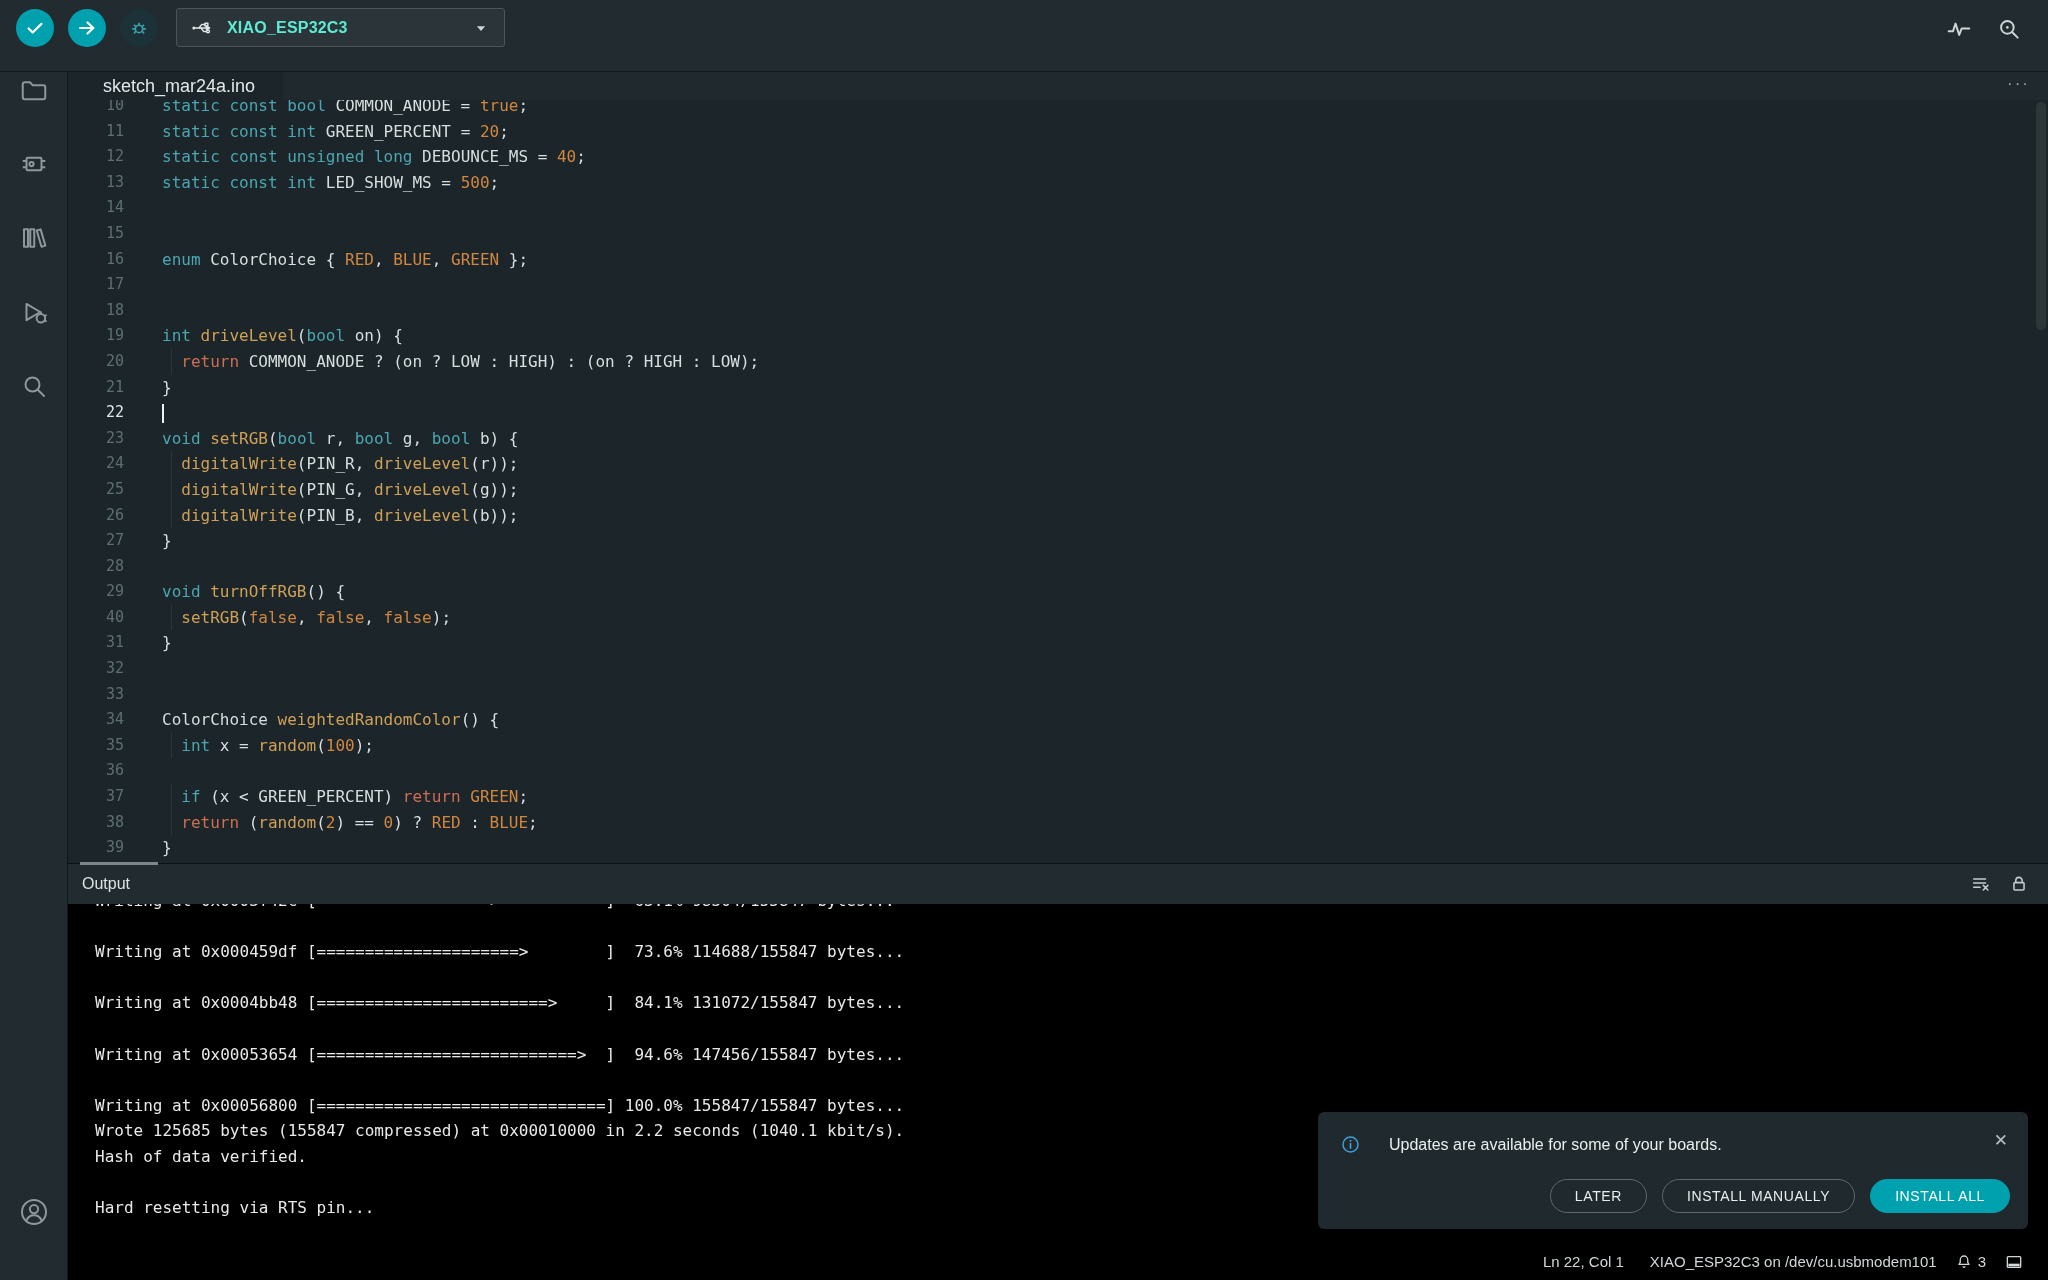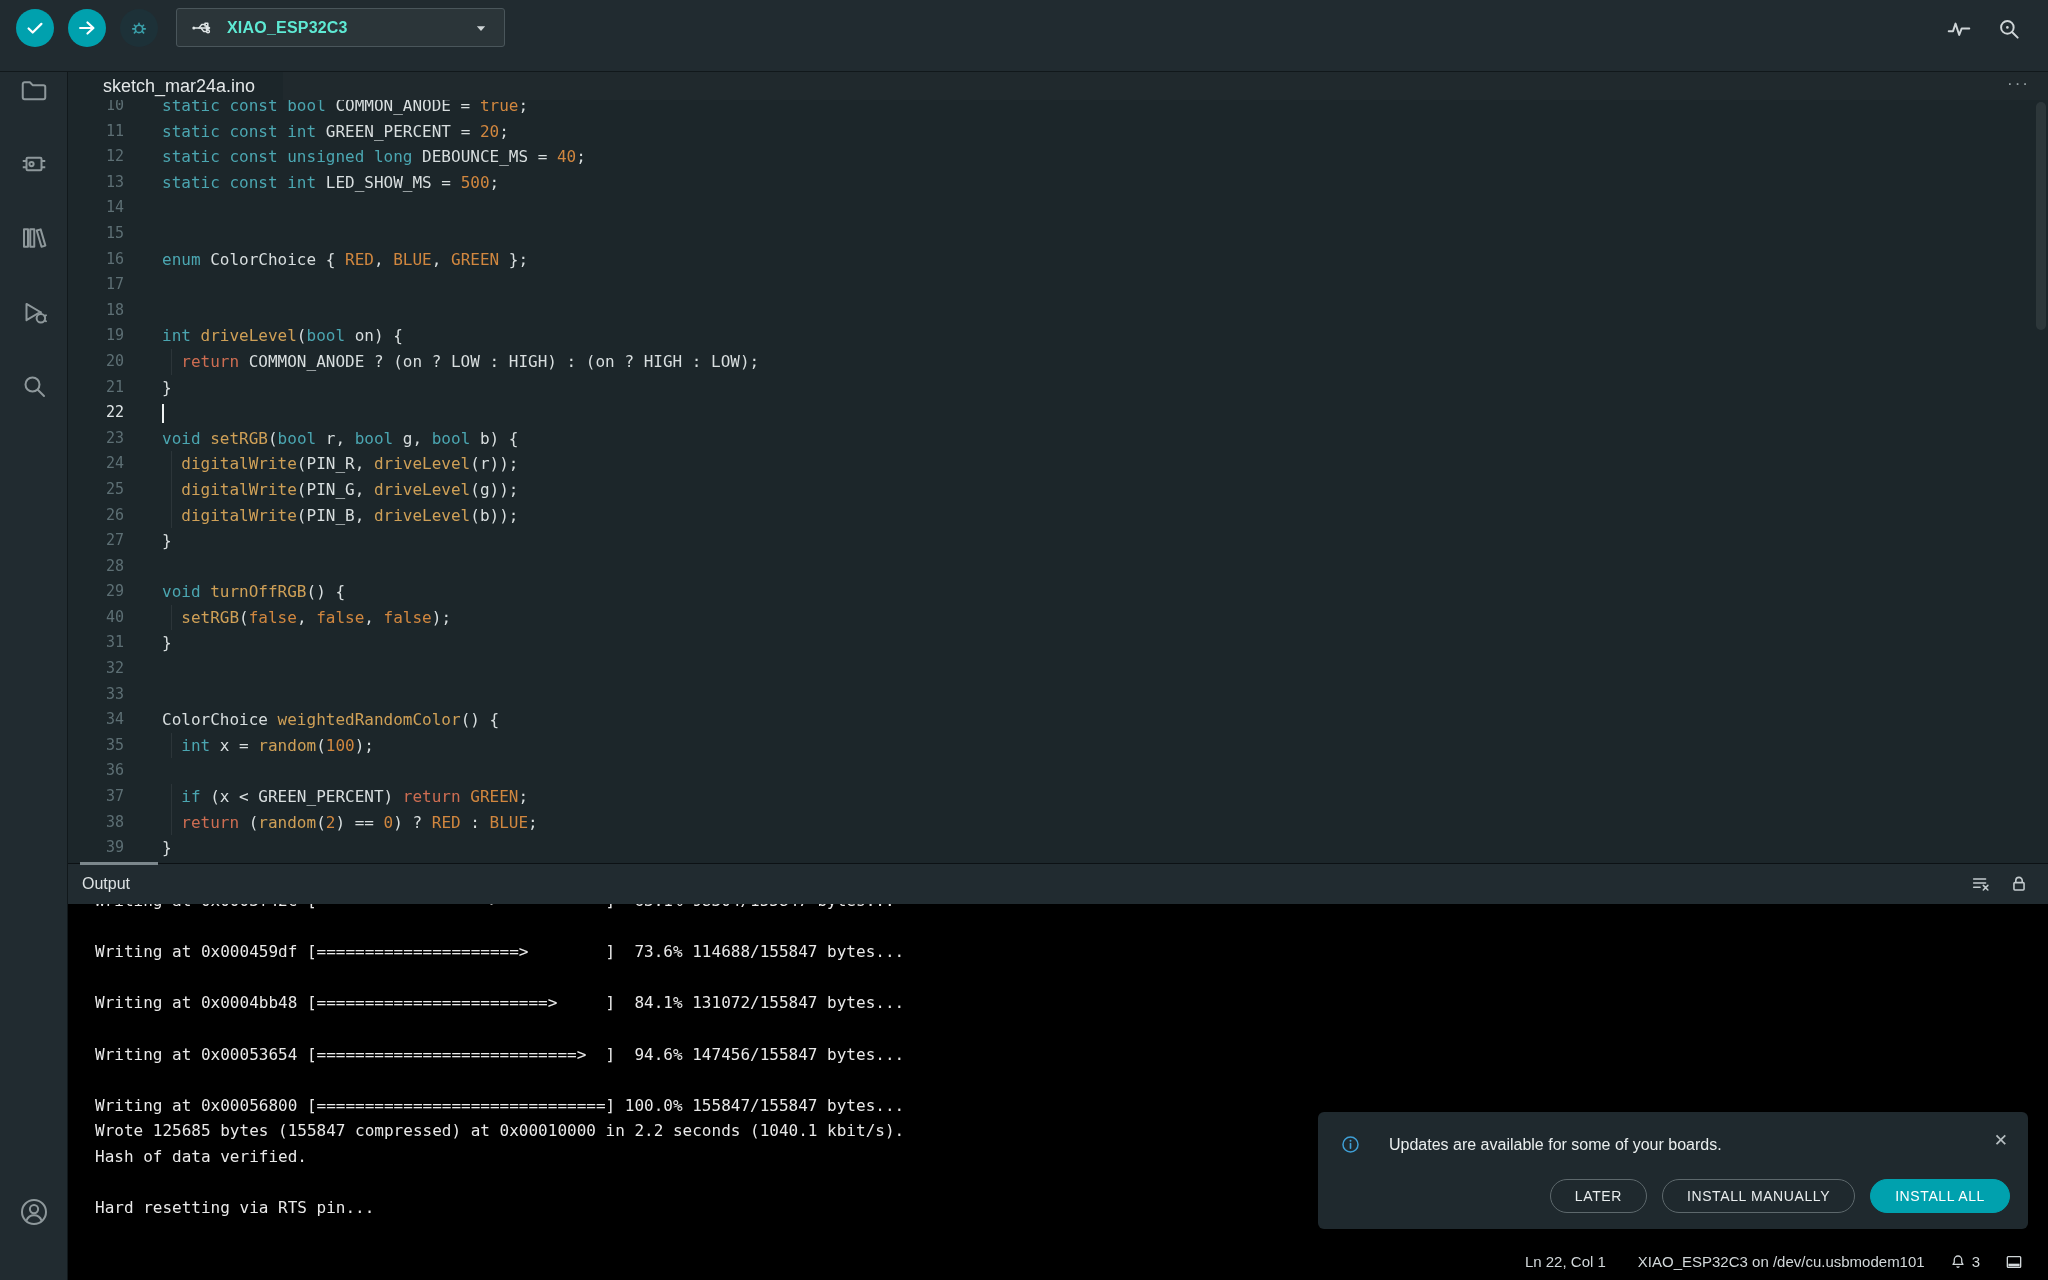--- a/index.html
+++ b/index.html
@@ -90,21 +90,21 @@
              display:flex; align-items:center; justify-content:center; }
 
   .console { height:339px; background:#000; overflow:hidden; padding-left:27px; }
   .console-content { margin-top:-16px; }
   .con-line { height:25.6px; line-height:25.6px; font-family:"DejaVu Sans Mono",monospace;
               font-size:16px; color:var(--console-text); white-space:pre; }
 
   
   .statusbar { height:37px; background:#000; display:flex; align-items:center;
                justify-content:flex-end; padding-right:24px; font-size:15px; color:#d3d9db; }
-  .sb-item { cursor:pointer;margin-left:6px; }
+  .sb-item { cursor:pointer; }
   .sb-pos { margin-right:26px; }
   .sb-board { margin-right:18px; }
   .sb-bell { display:flex; align-items:center; gap:5px; margin-right:18px; }
 
   
   .toast { position:absolute; right:20px; bottom:51px; width:710px; height:117px;
            background:#1f292e; border-radius:6px; box-shadow:0 6px 24px rgba(0,0,0,.55); z-index:20; }
   .toast-row1 { position:absolute; top:22px; left:22px; display:flex; align-items:center; gap:28px; }
   .toast-msg { color:#eaeeee; font-size:16px; }
   .toast-close { position:absolute; top:18px; right:20px; color:#b6bec1; font-size:17px;

